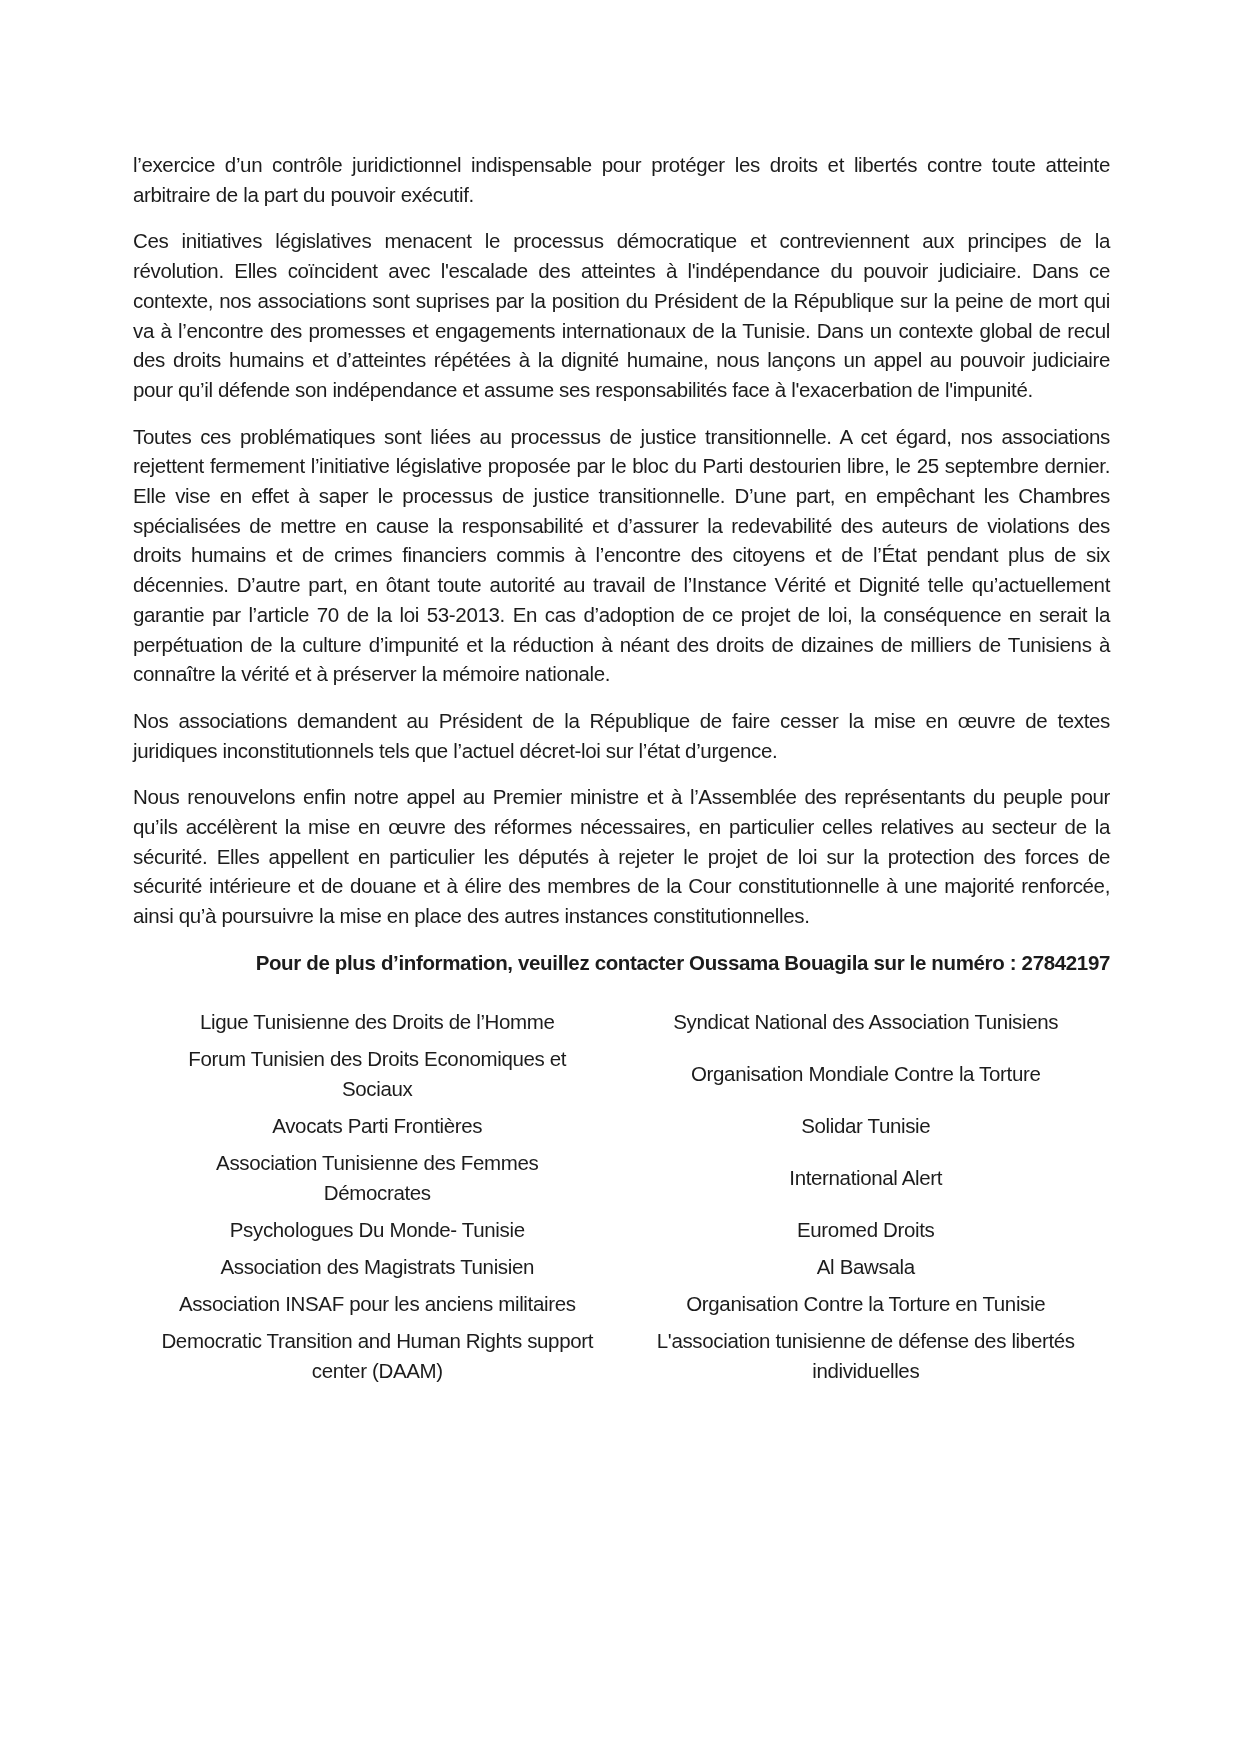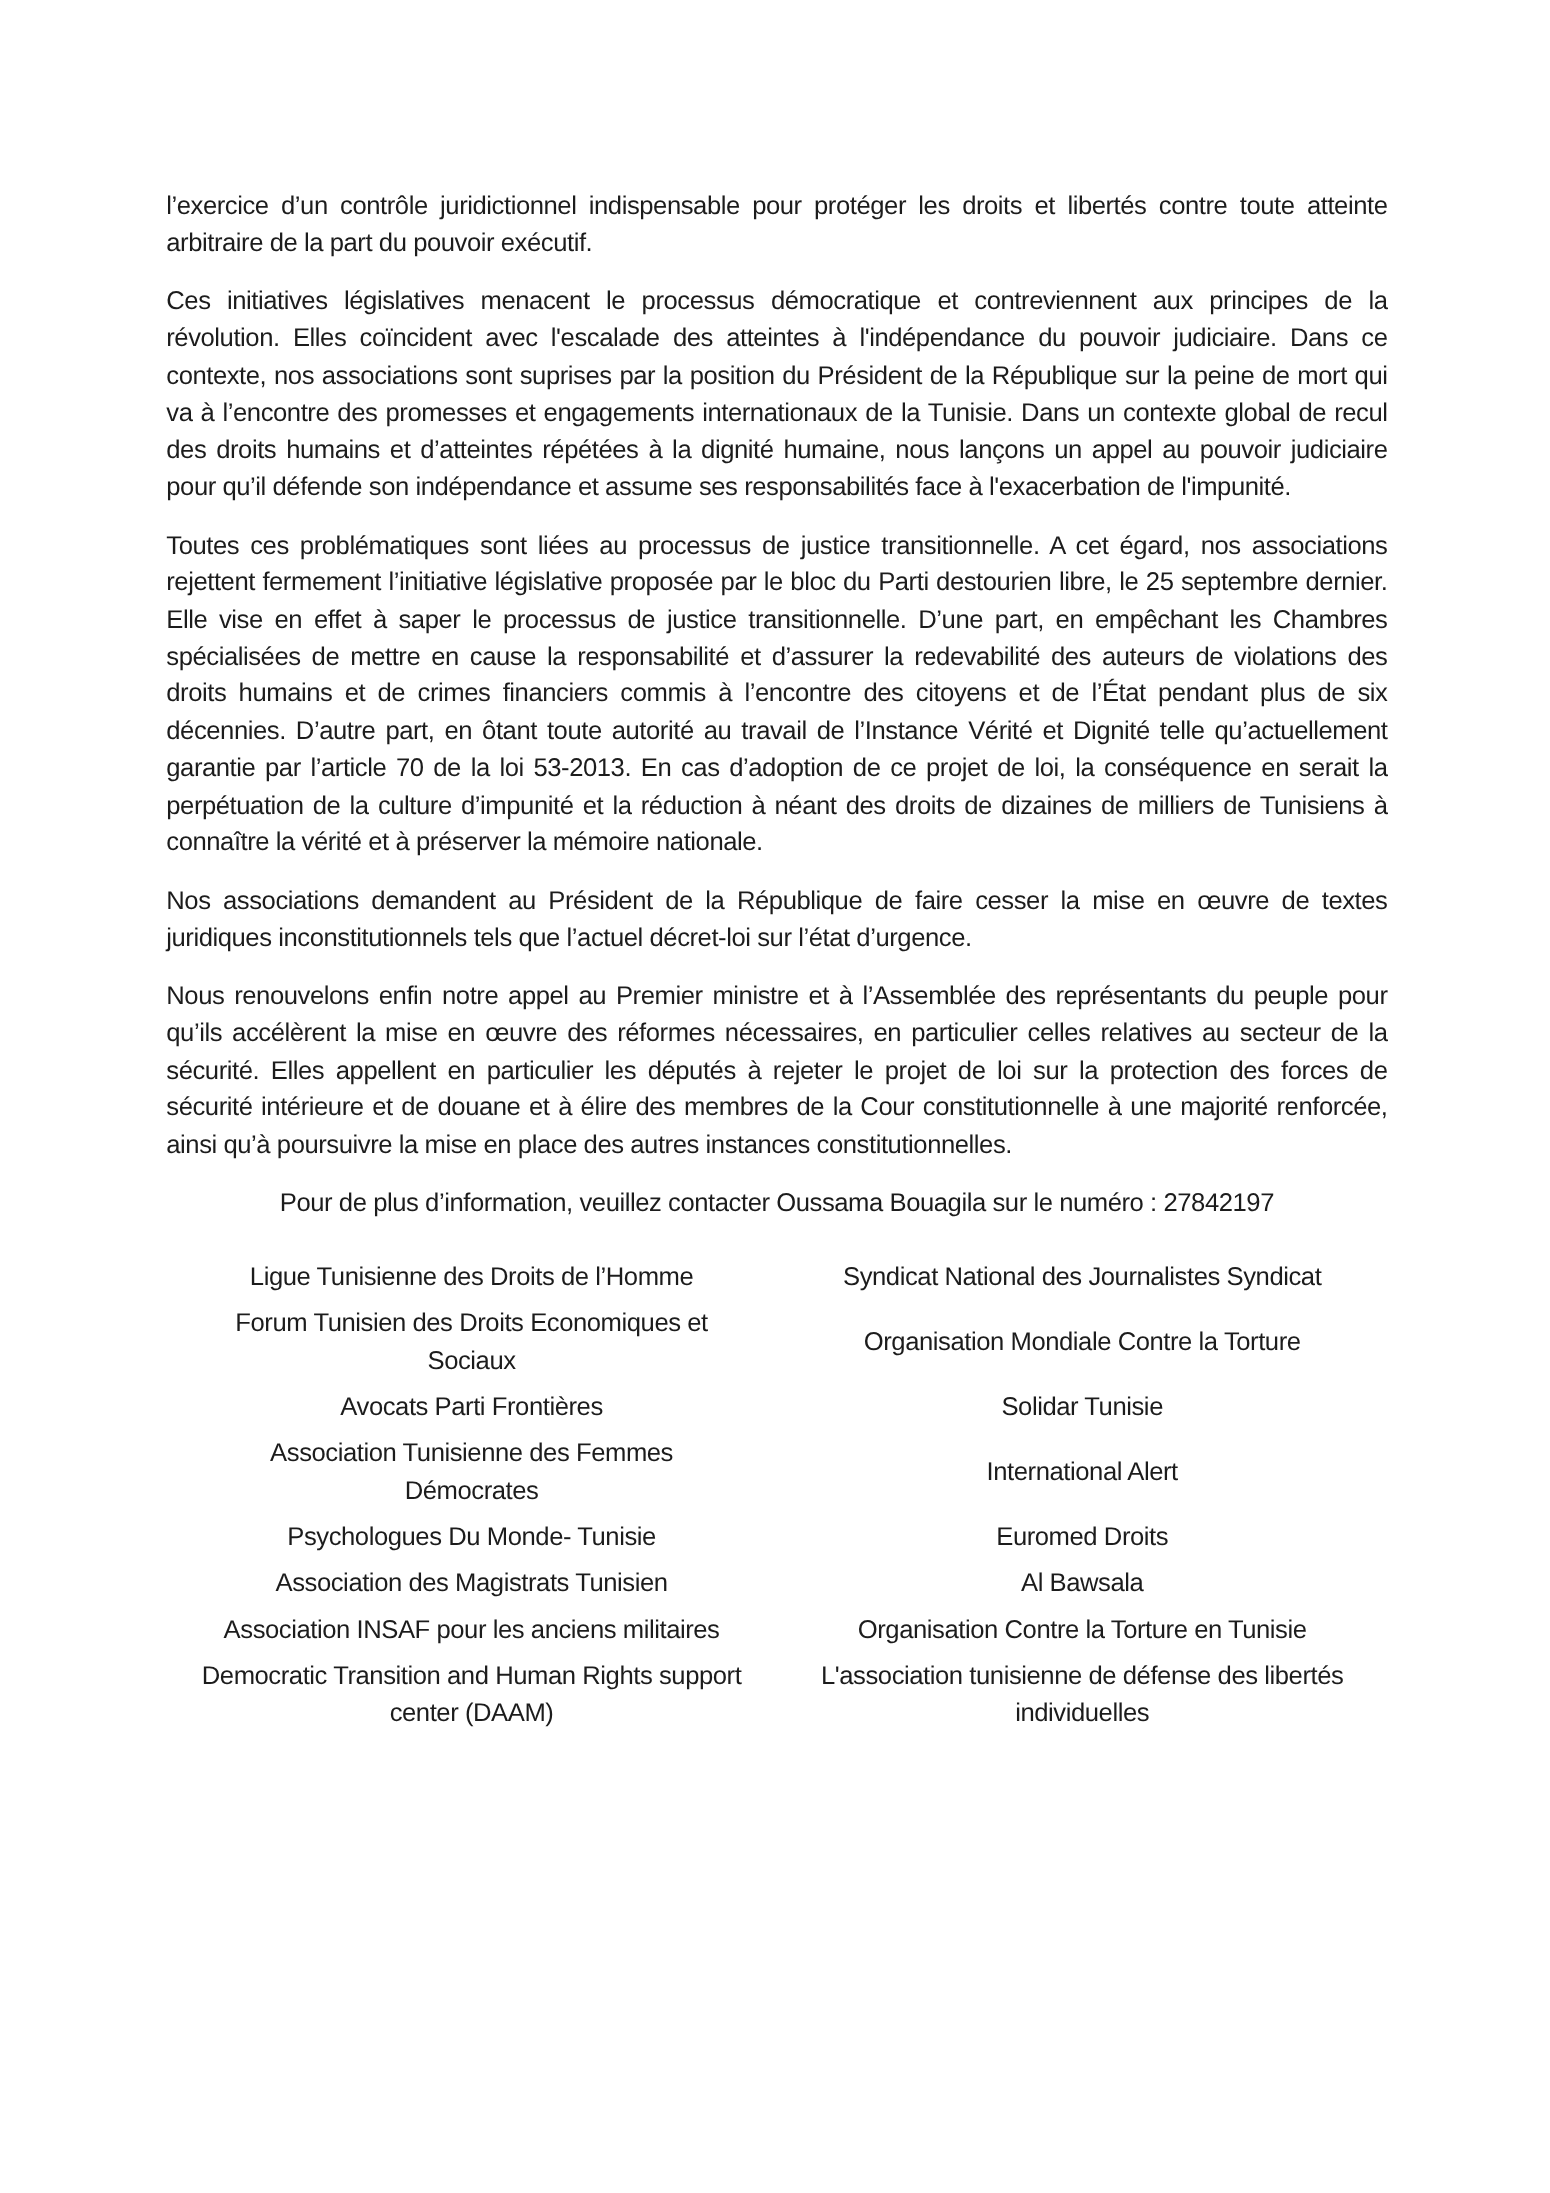--- a/index.html
+++ b/index.html
@@ -22,21 +22,22 @@
     background: #ffffff;
   }
   .body-text p {
     font-size: 20.5px;
     line-height: 29.7px;
     letter-spacing: -0.35px;
     text-align: justify;
     margin: 0 0 17px 0;
   }
   .body-text p.no-justify {
-    text-align: center;
+    text-align: right;
+    font-weight: bold;
   }
   .signatories-heading {
     font-size: 20.5px;
     line-height: 30px;
     letter-spacing: -0.35px;
     font-weight: bold;
     text-align: center;
     margin: 132px 0 0 0;
   }
   table.signatories {
@@ -67,21 +68,21 @@
     <p>Nos associations demandent au Président de la République de faire cesser la mise en œuvre de textes juridiques inconstitutionnels tels que l’actuel décret-loi sur l’état d’urgence.</p>
     <p>Nous renouvelons enfin notre appel au Premier ministre et à l’Assemblée des représentants du peuple pour qu’ils accélèrent la mise en œuvre des réformes nécessaires, en particulier celles relatives au secteur de la sécurité. Elles appellent en particulier les députés à rejeter le projet de loi sur la protection des forces de sécurité intérieure et de douane et à élire des membres de la Cour constitutionnelle à une majorité renforcée, ainsi qu’à poursuivre la mise en place des autres instances constitutionnelles.</p>
     <p class="no-justify">Pour de plus d’information, veuillez contacter Oussama Bouagila sur le numéro : 27842197</p>
   </div>
 
 
   <table class="signatories">
     <tbody>
       <tr>
         <td>Ligue Tunisienne des Droits de l’Homme</td>
-        <td>Syndicat National des Journalistes Syndicat</td>
+        <td>Syndicat National des Association Tunisiens</td>
       </tr>
       <tr>
         <td>Forum Tunisien des Droits Economiques et Sociaux</td>
         <td>Organisation Mondiale Contre la Torture</td>
       </tr>
       <tr>
         <td>Avocats Parti Frontières</td>
         <td>Solidar Tunisie</td>
       </tr>
       <tr>

